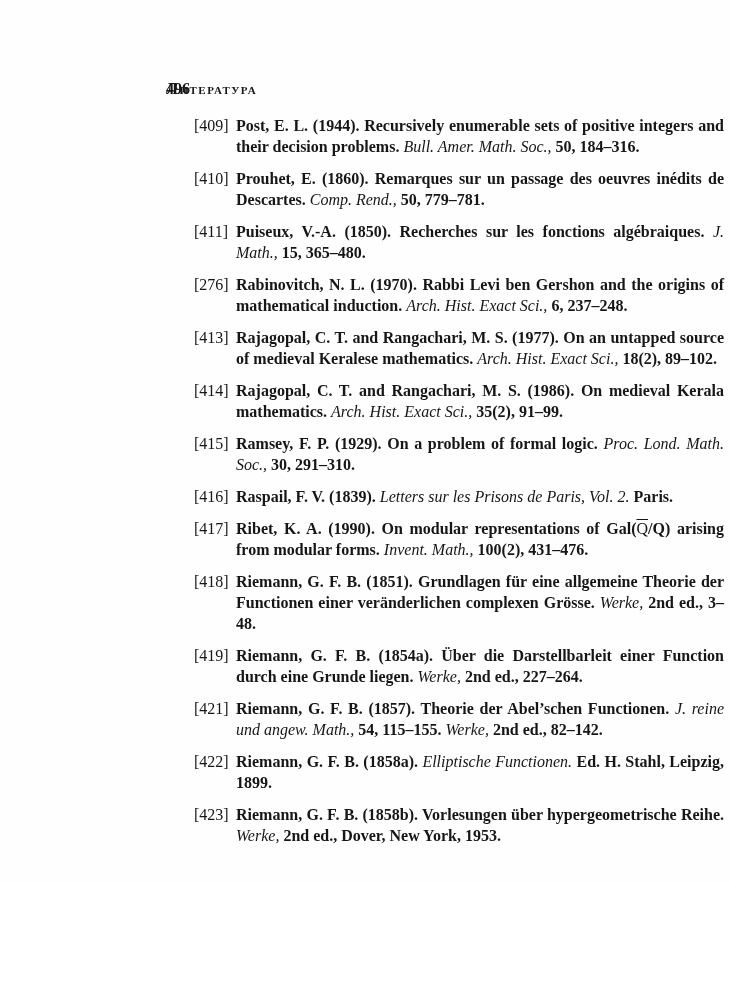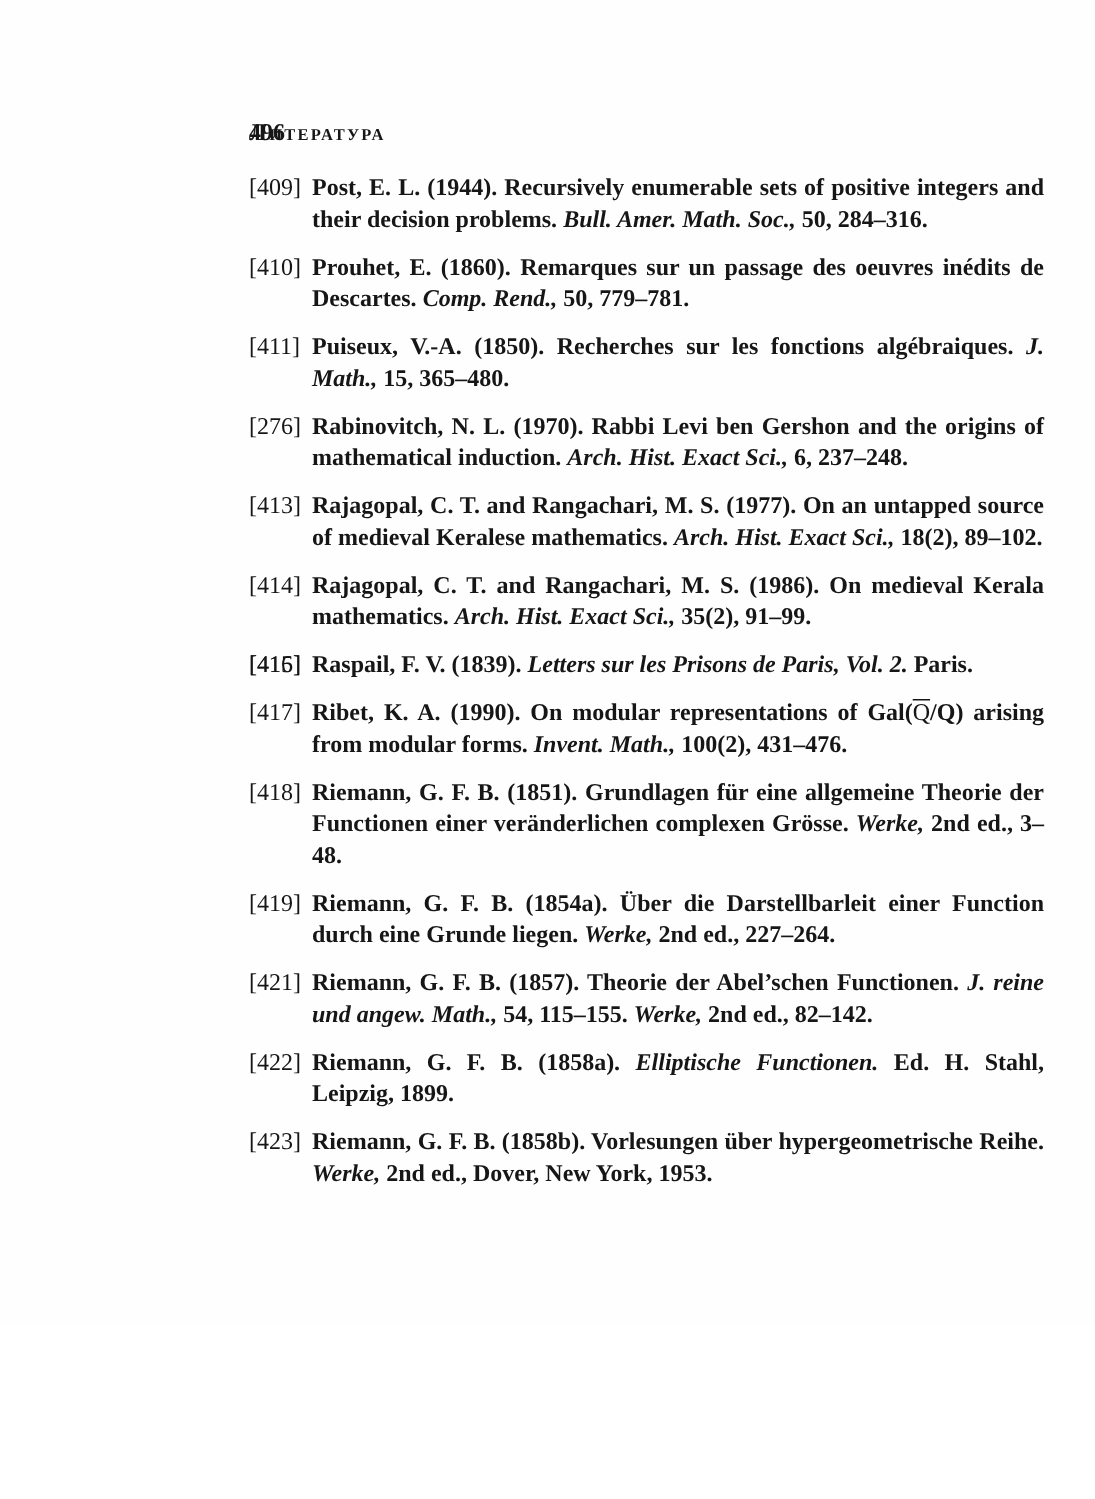--- a/index.html
+++ b/index.html
@@ -41,61 +41,62 @@
     left: 0;
     right: 0;
     top: 0;
     font-variant: small-caps;
     font-weight: bold;
     font-size: 16px;
     letter-spacing: 1.5px;
   }
   .ref-list {
     width: 530px;
+    margin-left: 28px;
   }
   .entry {
     position: relative;
     padding-left: 42px;
     text-align: justify;
     margin: 0 0 11px 0;
     hyphens: none;
     -webkit-hyphens: none;
   }
   .entry .label {
     position: absolute;
     left: 0;
     top: 0;
   }
   .seg-plain  { font-style: normal;  font-weight: bold; }
-  .seg-italic { font-style: italic;  font-weight: bold; }
+  .seg-italic { font-style: italic;  font-weight: normal; }
   .seg-bold   { font-style: normal;  font-weight: bold; }
   .seg-overline {
     font-style: normal;
     font-weight: normal;
     text-decoration: overline;
     text-decoration-thickness: 1px;
   }
 </style>
 </head>
 <body>
 
 <div class="page">
   <div class="content">
     <div class="running-head">
       <span class="page-number">496</span>
       <span class="head-title">Литература</span>
     </div>
     <div class="ref-list">
-        <div class="entry"><span class="label">[409]</span><span><span class="seg-plain">Post, E. L. (1944). Recursively enumerable sets of positive integers and their decision problems. </span><span class="seg-italic">Bull. Amer. Math. Soc., </span><span class="seg-bold">50</span><span class="seg-plain">, 284–316.</span></span></div>
+        <div class="entry"><span class="label">[409]</span><span><span class="seg-plain">Post, E. L. (1944). Recursively enumerable sets of positive integers and their decision problems. </span><span class="seg-italic">Bull. Amer. Math. Soc., </span><span class="seg-bold">50</span><span class="seg-plain">, 184–316.</span></span></div>
         <div class="entry"><span class="label">[410]</span><span><span class="seg-plain">Prouhet, E. (1860). Remarques sur un passage des oeuvres inédits de Descartes. </span><span class="seg-italic">Comp. Rend., </span><span class="seg-bold">50</span><span class="seg-plain">, 779–781.</span></span></div>
         <div class="entry"><span class="label">[411]</span><span><span class="seg-plain">Puiseux, V.-A. (1850). Recherches sur les fonctions algébraiques. </span><span class="seg-italic">J. Math., </span><span class="seg-bold">15</span><span class="seg-plain">, 365–480.</span></span></div>
         <div class="entry"><span class="label">[276]</span><span><span class="seg-plain">Rabinovitch, N. L. (1970). Rabbi Levi ben Gershon and the origins of mathematical induction. </span><span class="seg-italic">Arch. Hist. Exact Sci., </span><span class="seg-bold">6</span><span class="seg-plain">, 237–248.</span></span></div>
         <div class="entry"><span class="label">[413]</span><span><span class="seg-plain">Rajagopal, C. T. and Rangachari, M. S. (1977). On an untapped source of medieval Keralese mathematics. </span><span class="seg-italic">Arch. Hist. Exact Sci., </span><span class="seg-bold">18</span><span class="seg-plain">(2), 89–102.</span></span></div>
         <div class="entry"><span class="label">[414]</span><span><span class="seg-plain">Rajagopal, C. T. and Rangachari, M. S. (1986). On medieval Kerala mathematics. </span><span class="seg-italic">Arch. Hist. Exact Sci., </span><span class="seg-bold">35</span><span class="seg-plain">(2), 91–99.</span></span></div>
-        <div class="entry"><span class="label">[415]</span></div>
+        <div class="entry"><span class="label">[415]</span><span><span class="seg-plain">Ramsey, F. P. (1929). On a problem of formal logic. </span><span class="seg-italic">Proc. Lond. Math. Soc., </span><span class="seg-bold">30</span><span class="seg-plain">, 291–310.</span></span></div>
         <div class="entry"><span class="label">[416]</span><span><span class="seg-plain">Raspail, F. V. (1839). </span><span class="seg-italic">Letters sur les Prisons de Paris, Vol. 2.</span><span class="seg-plain"> Paris.</span></span></div>
         <div class="entry"><span class="label">[417]</span><span><span class="seg-plain">Ribet, K. A. (1990). On modular representations of Gal(</span><span class="seg-overline">Q</span><span class="seg-plain">/Q) arising from modular forms. </span><span class="seg-italic">Invent. Math., </span><span class="seg-bold">100</span><span class="seg-plain">(2), 431–476.</span></span></div>
         <div class="entry"><span class="label">[418]</span><span><span class="seg-plain">Riemann, G. F. B. (1851). Grundlagen für eine allgemeine Theorie der Functionen einer veränderlichen complexen Grösse. </span><span class="seg-italic">Werke, </span><span class="seg-plain">2nd ed., 3–48.</span></span></div>
         <div class="entry"><span class="label">[419]</span><span><span class="seg-plain">Riemann, G. F. B. (1854a). Über die Darstellbarleit einer Function durch eine Grunde liegen. </span><span class="seg-italic">Werke, </span><span class="seg-plain">2nd ed., 227–264.</span></span></div>
         <div class="entry"><span class="label">[421]</span><span><span class="seg-plain">Riemann, G. F. B. (1857). Theorie der Abel’schen Functionen. </span><span class="seg-italic">J. reine und angew. Math., </span><span class="seg-bold">54</span><span class="seg-plain">, 115–155. </span><span class="seg-italic">Werke, </span><span class="seg-plain">2nd ed., 82–142.</span></span></div>
         <div class="entry"><span class="label">[422]</span><span><span class="seg-plain">Riemann, G. F. B. (1858a). </span><span class="seg-italic">Elliptische Functionen.</span><span class="seg-plain"> Ed. H. Stahl, Leipzig, 1899.</span></span></div>
         <div class="entry"><span class="label">[423]</span><span><span class="seg-plain">Riemann, G. F. B. (1858b). Vorlesungen über hypergeometrische Reihe. </span><span class="seg-italic">Werke, </span><span class="seg-plain">2nd ed., Dover, New York, 1953.</span></span></div>
       </div>
   </div>
 </div>

